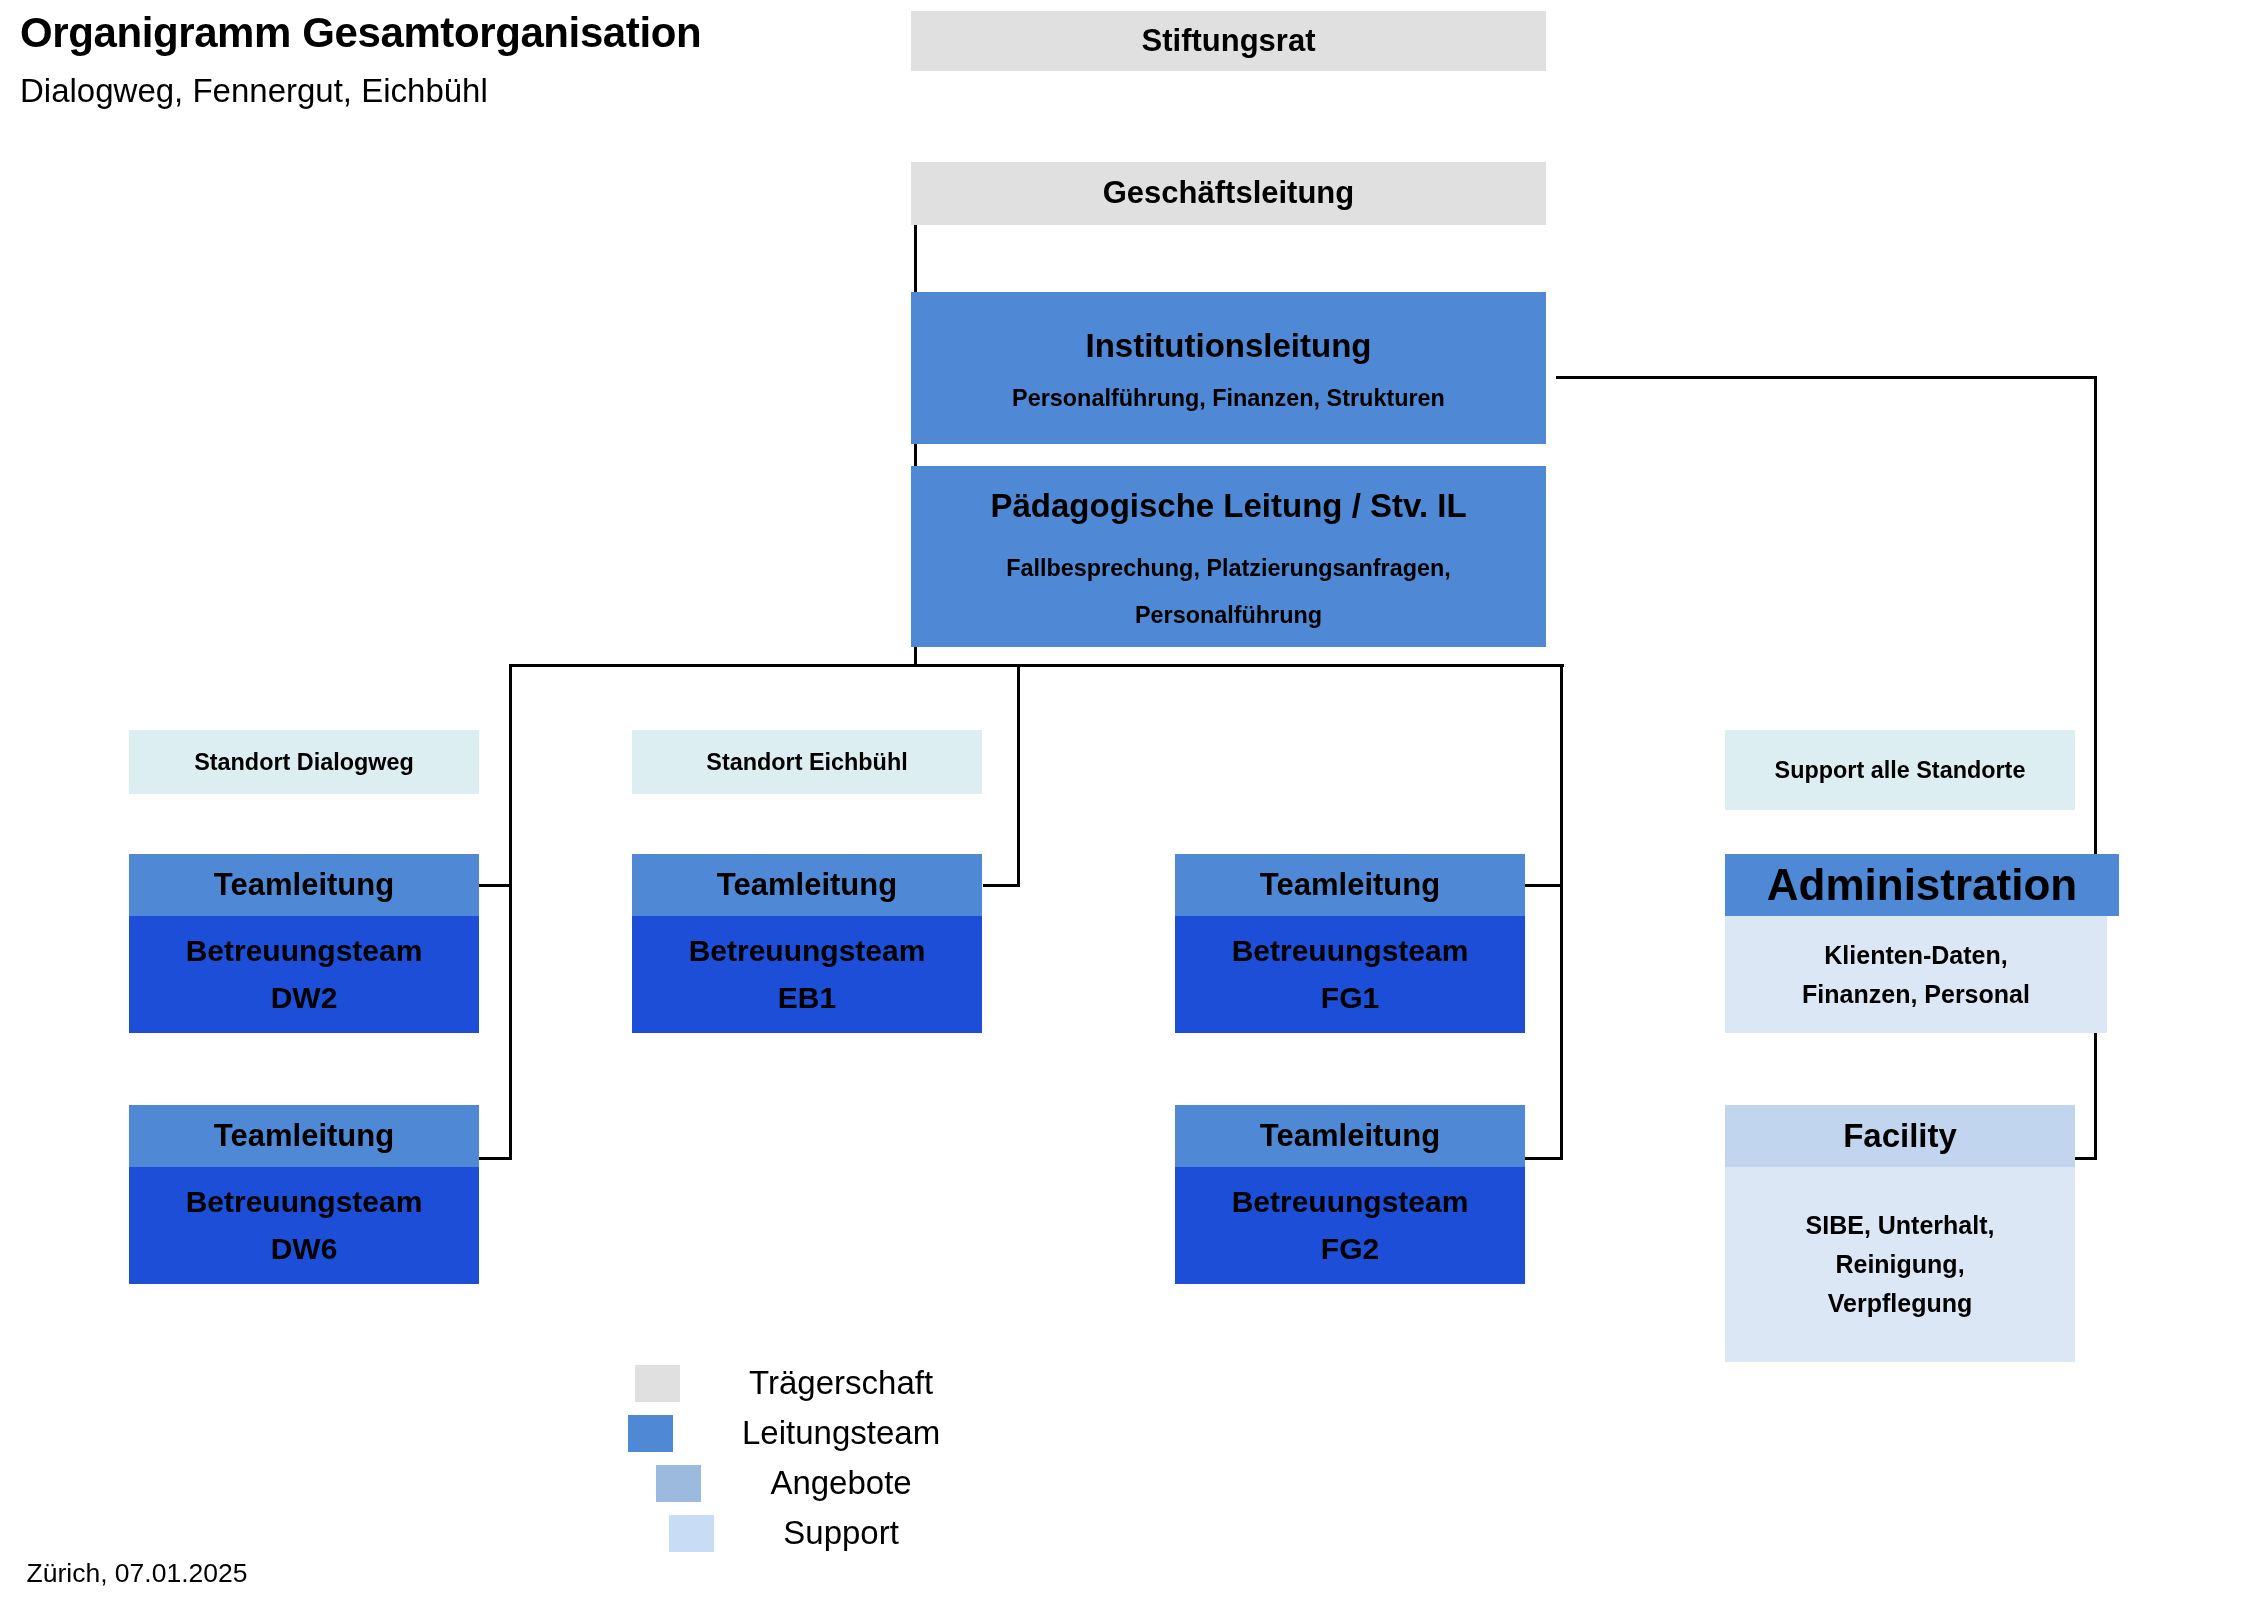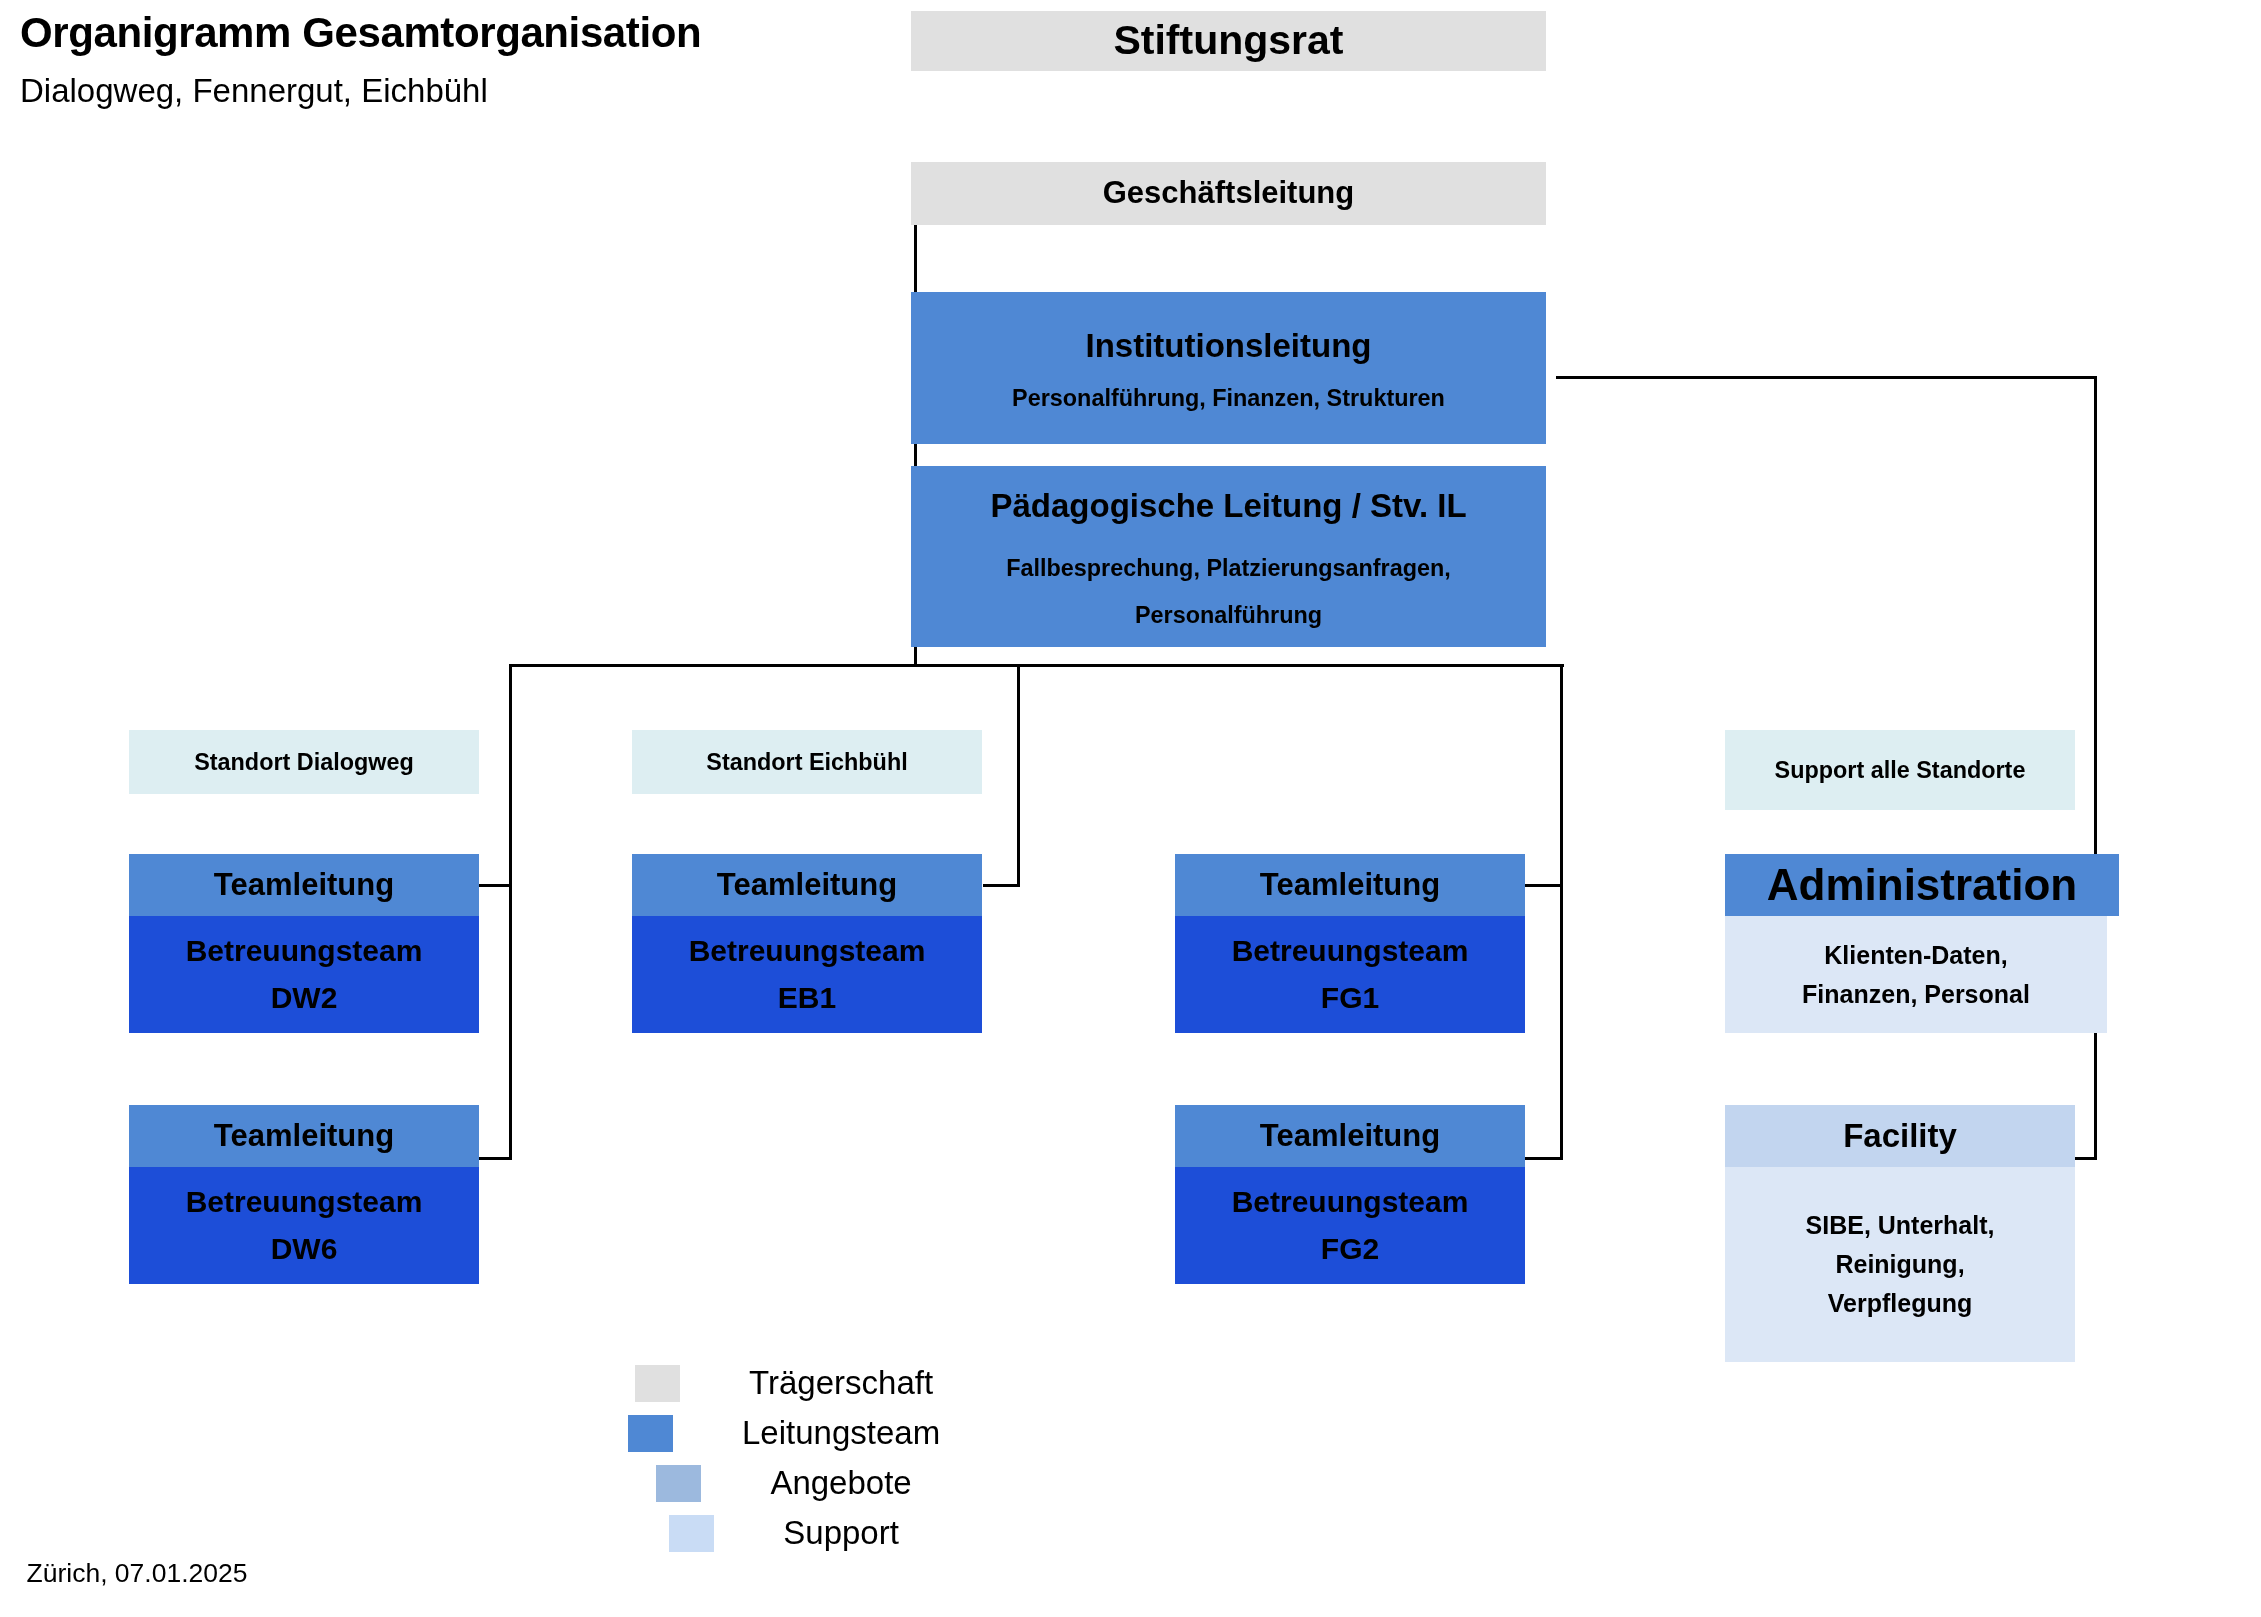--- a/index.html
+++ b/index.html
@@ -125,21 +125,21 @@
 
   <div class="ln v" style="left:1560px; top:664px; height:496px;"></div>
   <div class="ln h" style="left:1525px; top:884px; width:38px;"></div>
   <div class="ln h" style="left:1525px; top:1157px; width:38px;"></div>
 
   <div class="ln h" style="left:1556px; top:376px; width:541px;"></div>
   <div class="ln v" style="left:2094px; top:376px; height:783px;"></div>
   <div class="ln h" style="left:2056px; top:884px; width:41px;"></div>
   <div class="ln h" style="left:2056px; top:1157px; width:41px;"></div>
 
-  <div class="box c-traeger" style="left:911px; top:11px; width:635px; height:60px; font-size:41px;">
+  <div class="box c-traeger" style="left:911px; top:11px; width:635px; height:60px; font-size:31px;">
     <span class="ttl">Stiftungsrat</span>
   </div>
 
   <div class="box c-traeger" style="left:911px; top:162px; width:635px; height:63px; font-size:31px;">
     <span class="ttl">Geschäftsleitung</span>
   </div>
 
   <div class="box c-leitung" style="left:911px; top:292px; width:635px; height:152px;">
     <span class="ttl" style="font-size:33px; margin-bottom:9.3px;">Institutionsleitung</span>
     <span class="sub" style="font-size:23.4px;">Personalführung, Finanzen, Strukturen</span>

